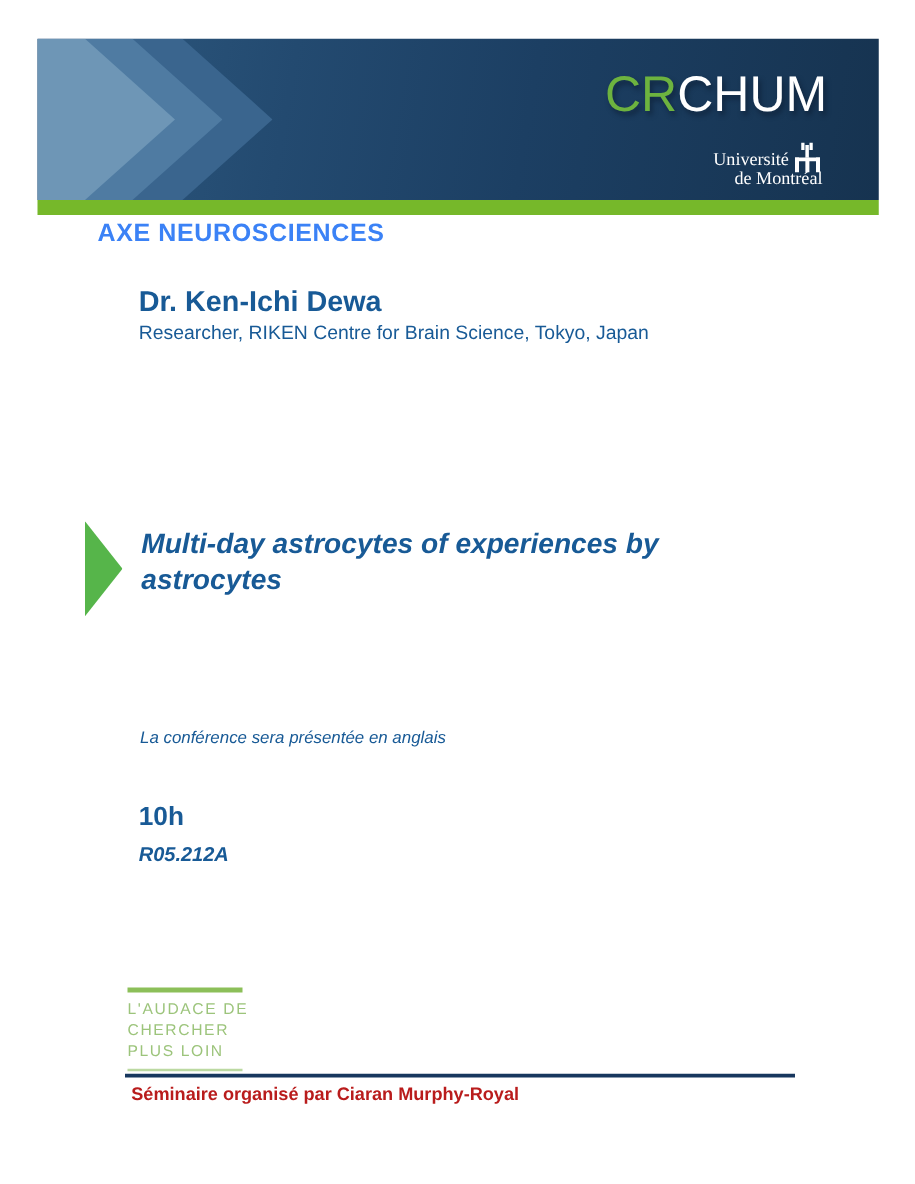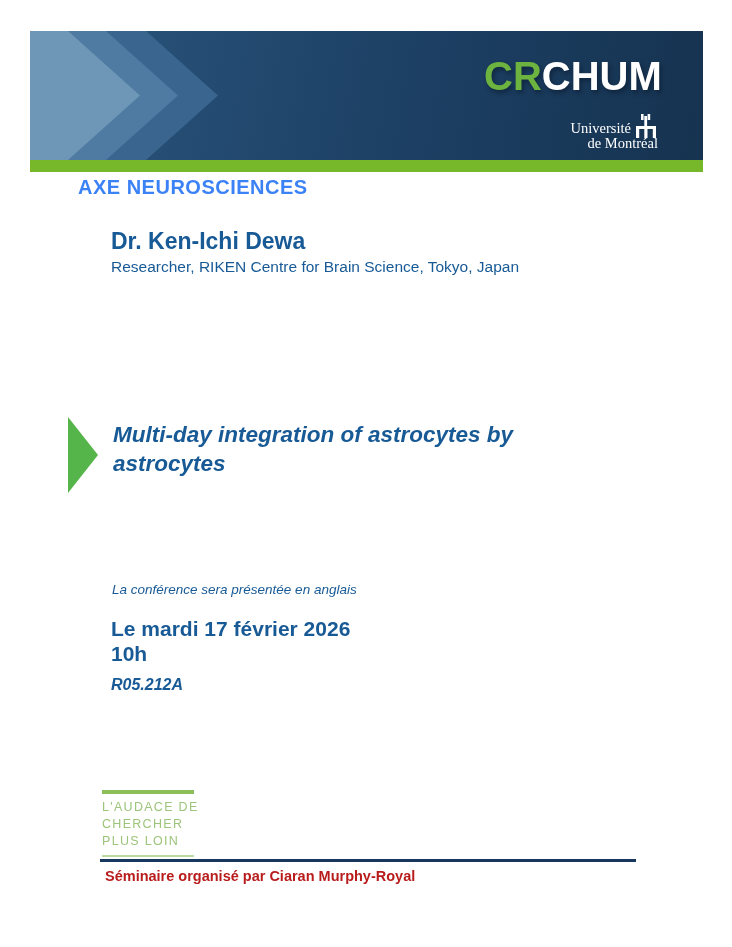--- a/index.html
+++ b/index.html
@@ -19,21 +19,21 @@
   .chev-3 { width:192px; background:#3a658e; clip-path:polygon(0 0,116px 0,188px 50%,116px 100%,0 100%); }
   .chev-2 { width:152px; background:#4f7ba2; clip-path:polygon(0 0,76px 0,148px 50%,76px 100%,0 100%); }
   .chev-1 { width:114px; background:#6e96b6; clip-path:polygon(0 0,38px 0,110px 50%,38px 100%,0 100%); }
 
   .banner-title {
     position:absolute; left:114px; top:23px; color:#ffffff;
     font-size:47px; font-weight:400; letter-spacing:3px; line-height:1.1;
     text-shadow:2px 3px 5px rgba(8,20,38,0.55);
   }
   .crchum {
-    position:absolute; left:454px; top:25px; font-size:40px; font-weight:bold;
+    position:absolute; left:454px; top:25px; font-size:40px; font-weight:normal;
     letter-spacing:0px; line-height:1; text-shadow:2px 3px 4px rgba(8,20,38,0.5);
     white-space:nowrap;
   }
   .crchum .cr  { color:#6db33f; }
   .crchum .chum{ color:#ffffff; }
 
   .udem { position:absolute; right:45px; top:90px; text-align:right; color:#ffffff; }
   .udem-text { font-family:"Liberation Serif", serif; font-size:14.5px; line-height:15px; }
   .udem-line1 { margin-right:27px; }
   .udem-torch { position:absolute; right:0; top:-7px; }
@@ -126,24 +126,23 @@
     </div>
   </div>
 
   <div class="green-bar"></div>
 
   <div class="axe">AXE NEUROSCIENCES</div>
   <div class="speaker-name">Dr. Ken-Ichi Dewa</div>
   <div class="speaker-affiliation">Researcher, RIKEN Centre for Brain Science, Tokyo, Japan</div>
 
   <div class="title-arrow"></div>
-  <div class="talk-title">Multi-day integration of astrocytes by astrocytes</div>
+  <div class="talk-title">Multi-day astrocytes of experiences by astrocytes</div>
 
   <div class="language-note">La conférence sera présentée en anglais</div>
-  <div class="event-date">Le mardi 17 février 2026</div>
   <div class="event-time">10h</div>
   <div class="event-room">R05.212A</div>
 
   <div class="tagline">
     <div class="tagline-rule-top"></div>
     <div class="tagline-line">L'AUDACE DE</div>
     <div class="tagline-line">CHERCHER</div>
     <div class="tagline-line">PLUS LOIN</div>
     <div class="tagline-rule-bottom"></div>
   </div>

